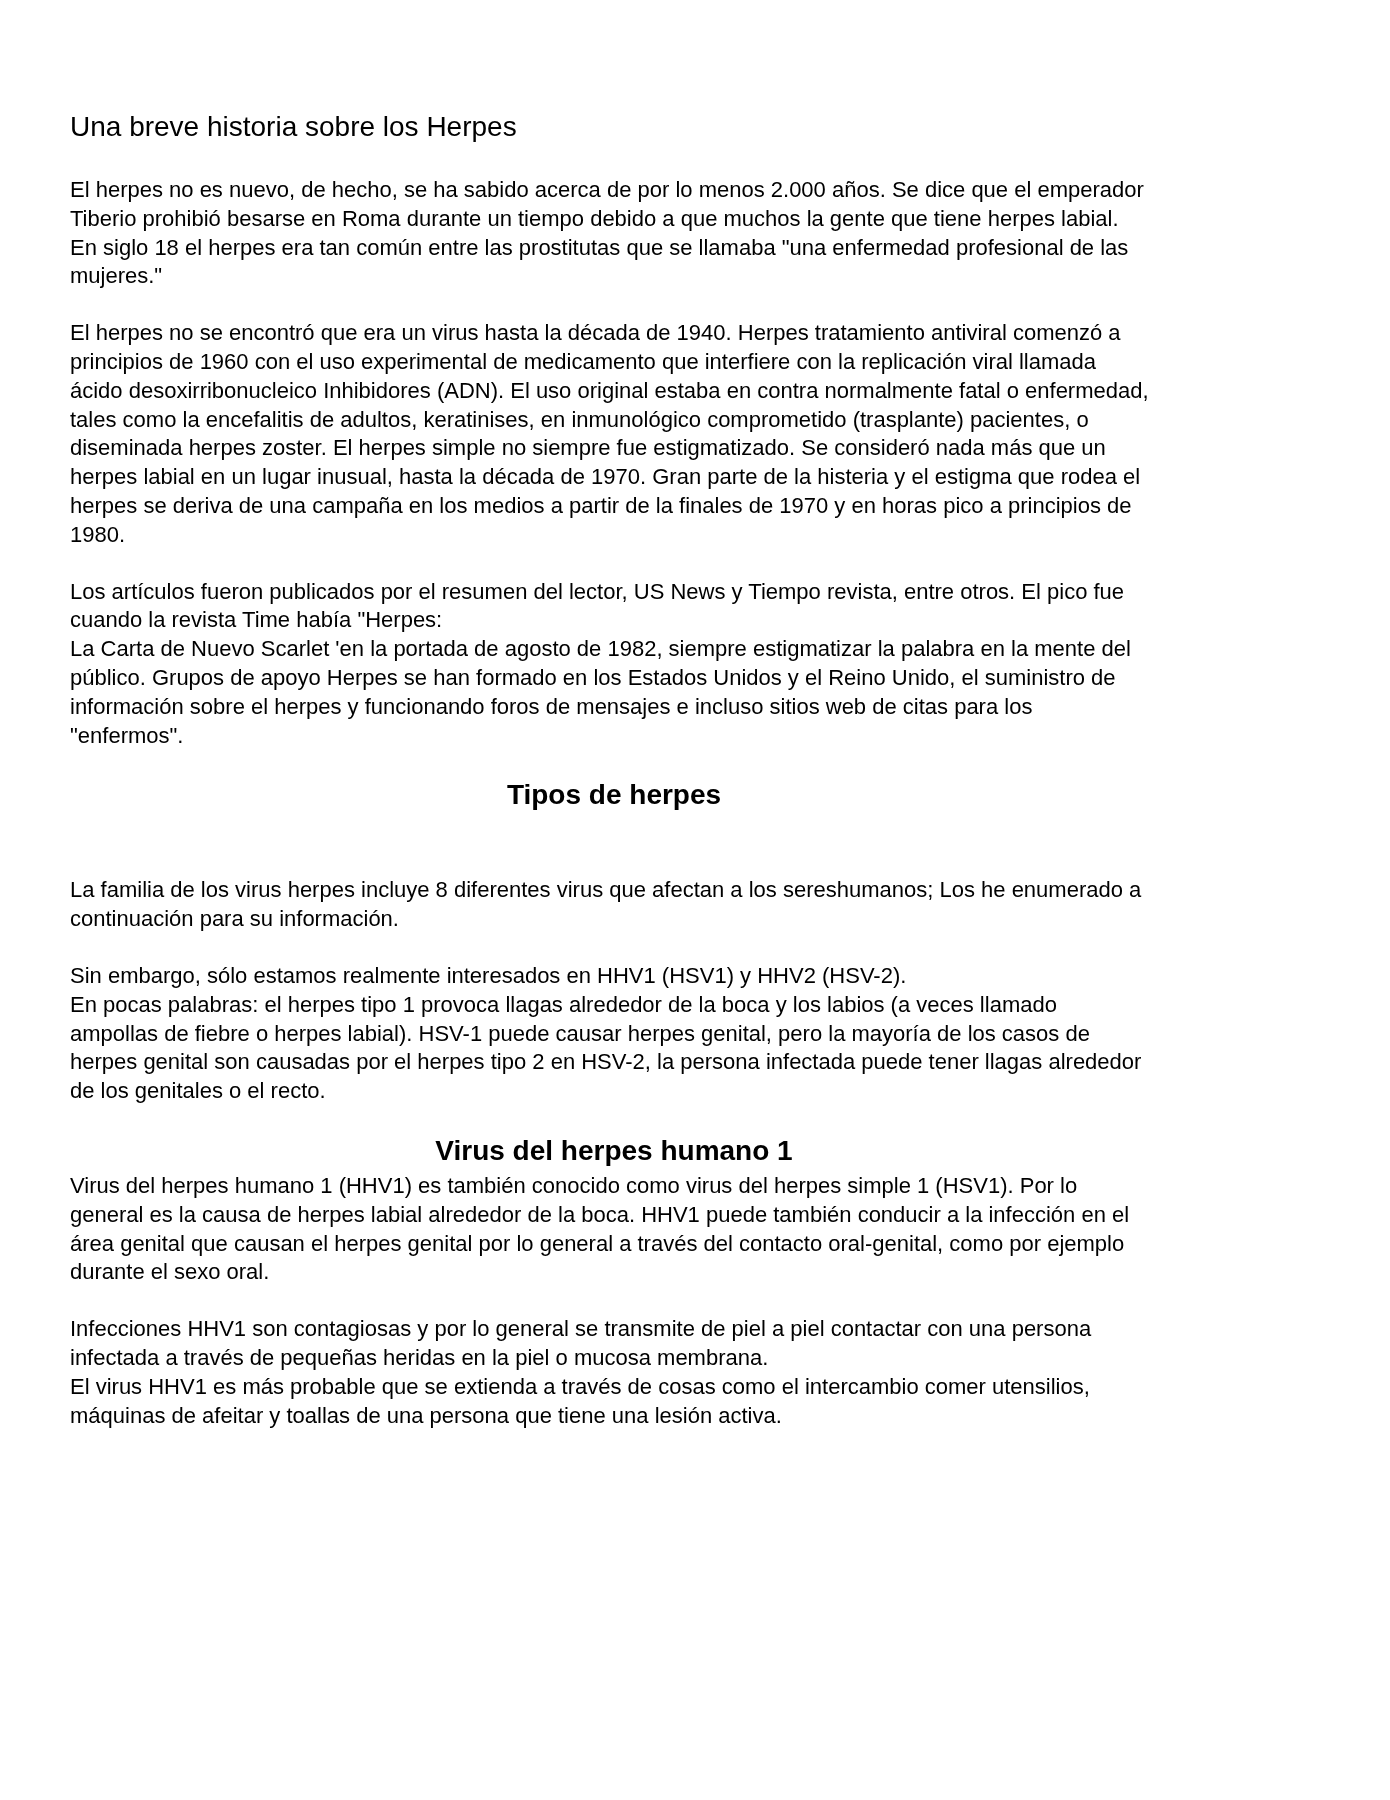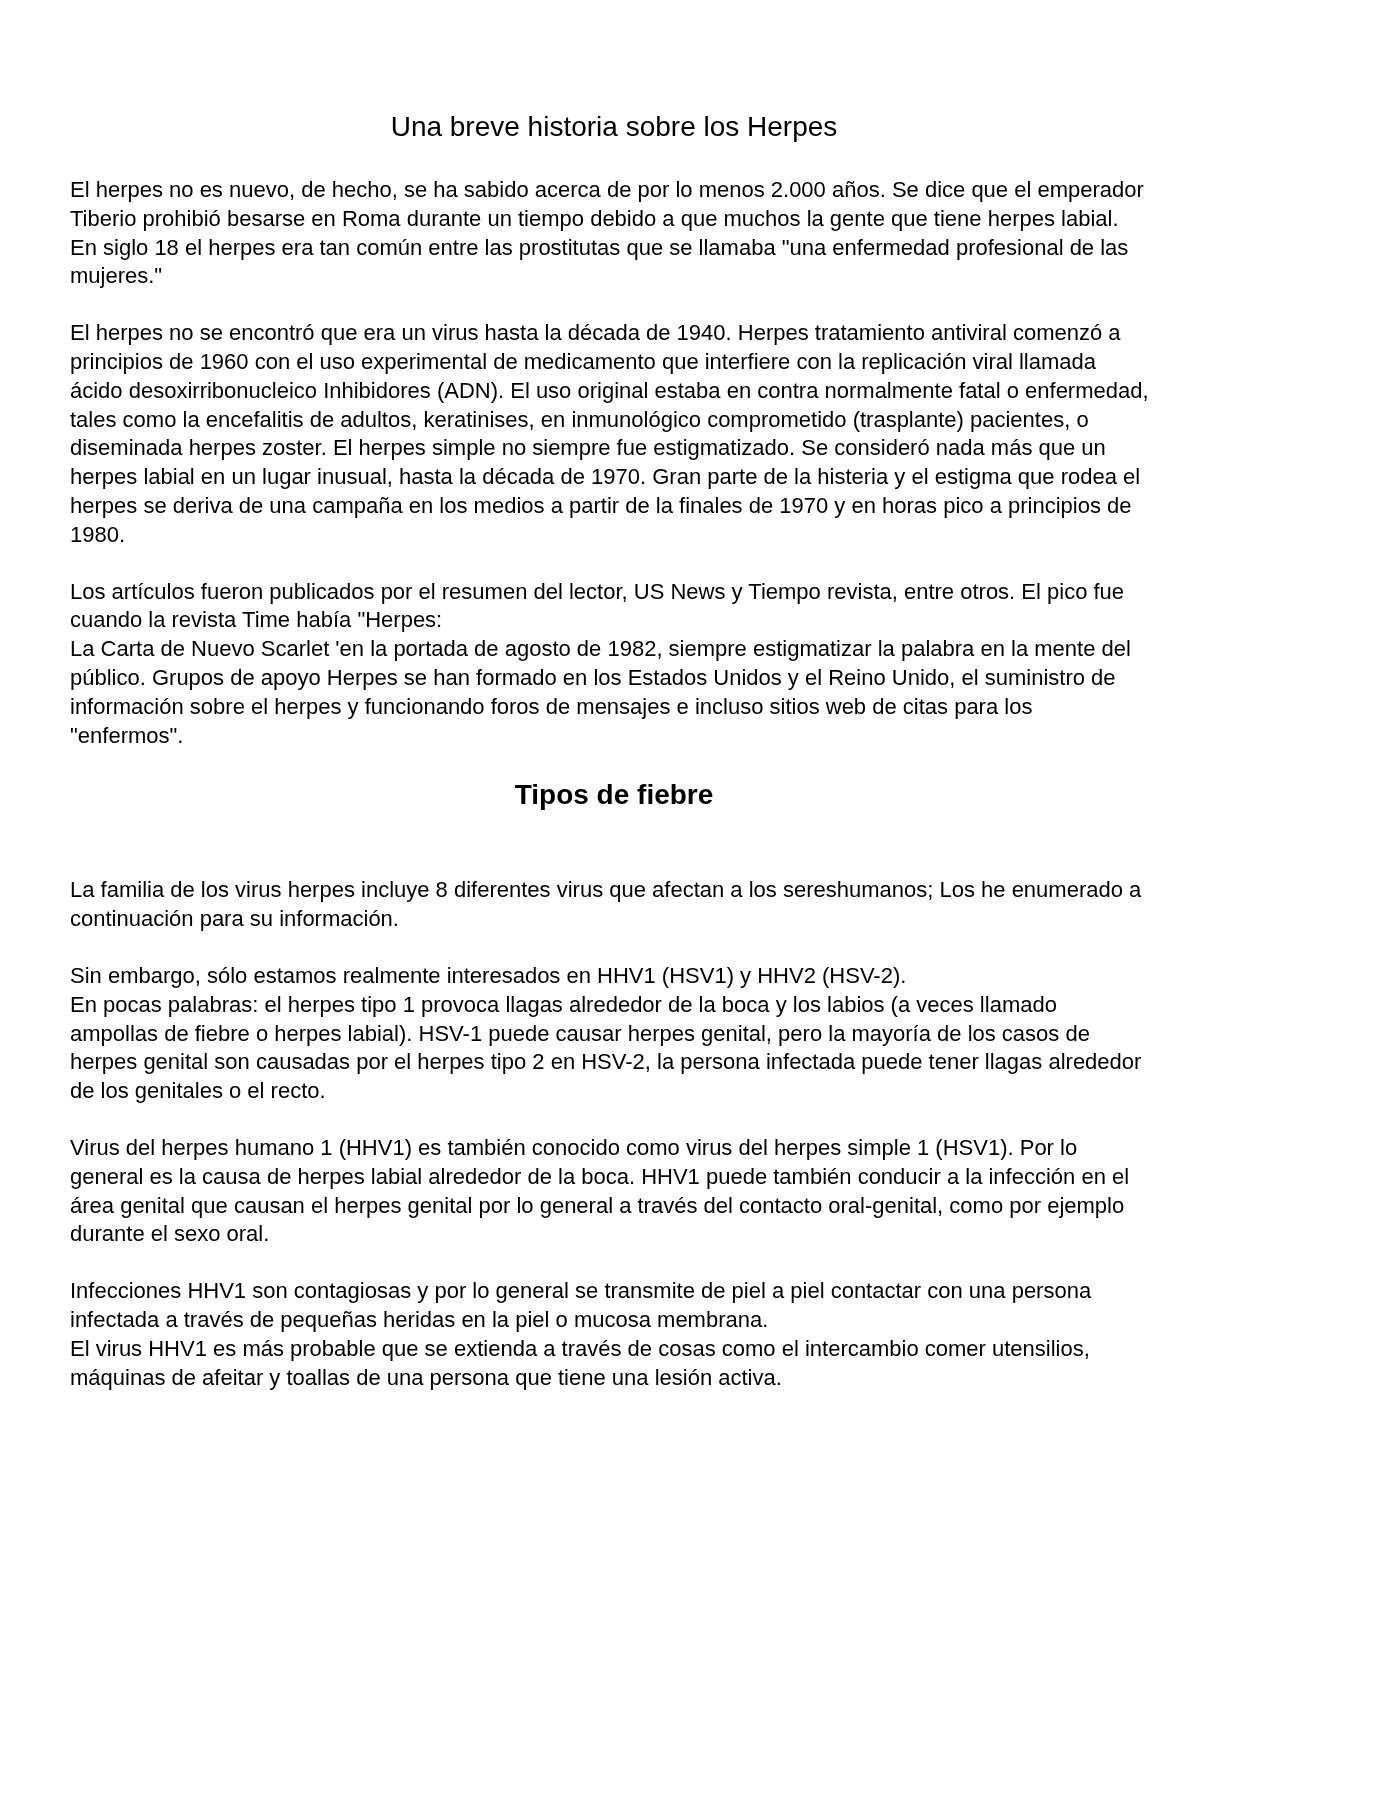--- a/index.html
+++ b/index.html
@@ -19,21 +19,20 @@
     width: 1390px;
     height: 1800px;
     padding: 110px 232px 0 70px;
     background: #ffffff;
     overflow: hidden;
   }
   .doc-title {
     font-size: 28px;
     line-height: 34px;
     font-weight: 400;
-    text-align: center;
     margin: 0 0 32px 0;
   }
   .para {
     font-size: 22px;
     line-height: 28.8px;
     margin: 0 8px 28px 0;
     white-space: pre-line;
   }
   .section-heading {
     font-size: 28px;
@@ -56,27 +55,28 @@
   <p class="para">El herpes no es nuevo, de hecho, se ha sabido acerca de por lo menos 2.000 años. Se dice que el emperador Tiberio prohibió besarse en Roma durante un tiempo debido a que muchos la gente que tiene herpes labial.
 En siglo 18 el herpes era tan común entre las prostitutas que se llamaba "una enfermedad profesional de las mujeres."</p>
 
 
   <p class="para">El herpes no se encontró que era un virus hasta la década de 1940. Herpes tratamiento antiviral comenzó a principios de 1960 con el uso experimental de medicamento que interfiere con la replicación viral llamada ácido desoxirribonucleico Inhibidores (ADN). El uso original estaba en contra normalmente fatal o enfermedad, tales como la encefalitis de adultos, keratinises, en inmunológico comprometido (trasplante) pacientes, o diseminada herpes zoster. El herpes simple no siempre fue estigmatizado. Se consideró nada más que un herpes labial en un lugar inusual, hasta la década de 1970. Gran parte de la histeria y el estigma que rodea el herpes se deriva de una campaña en los medios a partir de la finales de 1970 y en horas pico a principios de 1980.</p>
 
 
   <p class="para">Los artículos fueron publicados por el resumen del lector, US News y Tiempo revista, entre otros. El pico fue cuando la revista Time había "Herpes:
 La Carta de Nuevo Scarlet 'en la portada de agosto de 1982, siempre estigmatizar la palabra en la mente del público. Grupos de apoyo Herpes se han formado en los Estados Unidos y el Reino Unido, el suministro de información sobre el herpes y funcionando foros de mensajes e incluso sitios web de citas para los "enfermos".</p>
 
-  <h2 class="section-heading">Tipos de fiebre</h2>
+  <h2 class="section-heading">Tipos de herpes</h2>
 
   <p class="para">La familia de los virus herpes incluye 8 diferentes virus que afectan a los sereshumanos; Los he enumerado a continuación para su información.</p>
 
   <p class="para">Sin embargo, sólo estamos realmente interesados en HHV1 (HSV1) y HHV2 (HSV-2).
 En pocas palabras: el herpes tipo 1 provoca llagas alrededor de la boca y los labios (a veces llamado ampollas de fiebre o herpes labial). HSV-1 puede causar herpes genital, pero la mayoría de los casos de herpes genital son causadas por el herpes tipo 2 en HSV-2, la persona infectada puede tener llagas alrededor de los genitales o el recto.</p>
 
 
+  <h2 class="section-heading tight">Virus del herpes humano 1</h2>
 
   <p class="para">Virus del herpes humano 1 (HHV1) es también conocido como virus del herpes simple 1 (HSV1). Por lo general es la causa de herpes labial alrededor de la boca. HHV1 puede también conducir a la infección en el área genital que causan el herpes genital por lo general a través del contacto oral-genital, como por ejemplo durante el sexo oral.</p>
 
   <p class="para">Infecciones HHV1 son contagiosas y por lo general se transmite de piel a piel contactar con una persona infectada a través de pequeñas heridas en la piel o mucosa membrana.
 El virus HHV1 es más probable que se extienda a través de cosas como el intercambio comer utensilios, máquinas de afeitar y toallas de una persona que tiene una lesión activa.</p>
 
 </div>
 
 </body></html>

